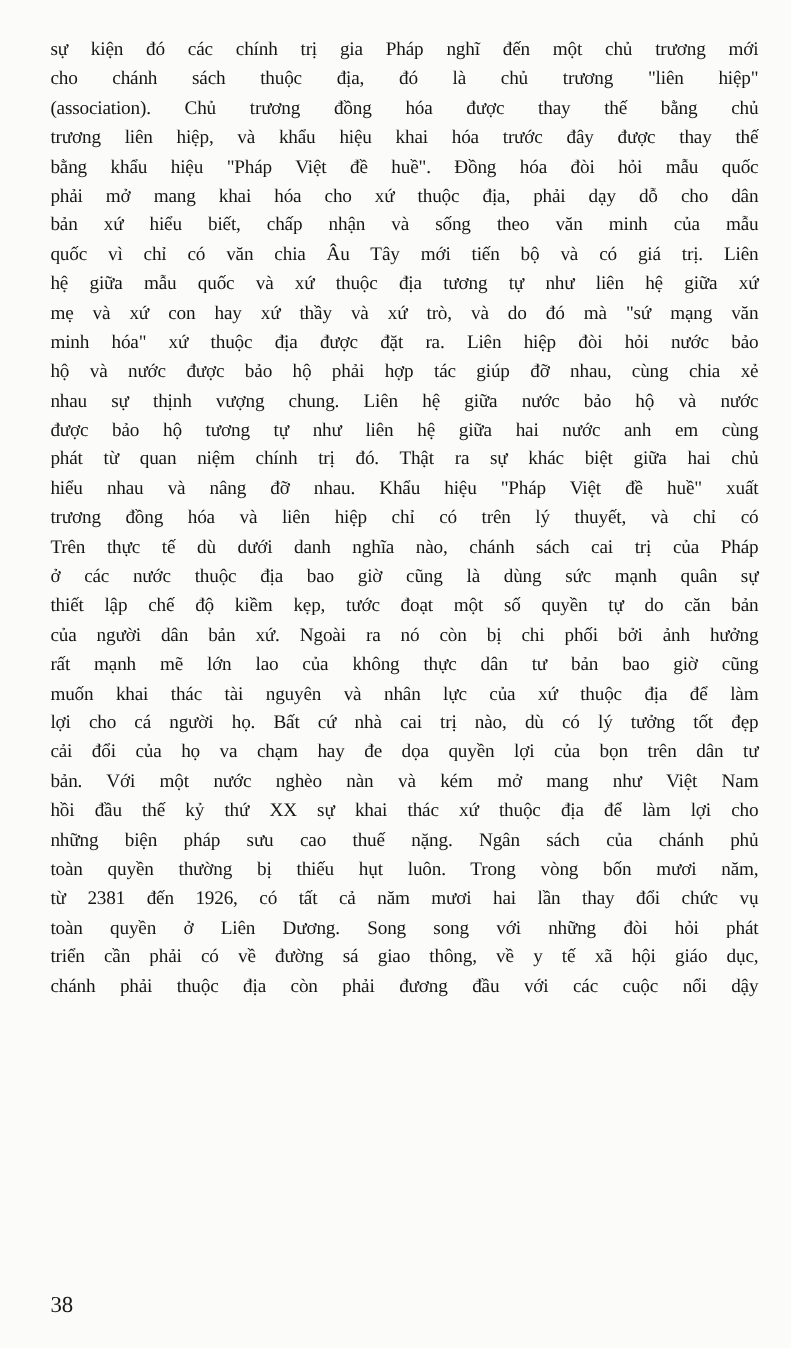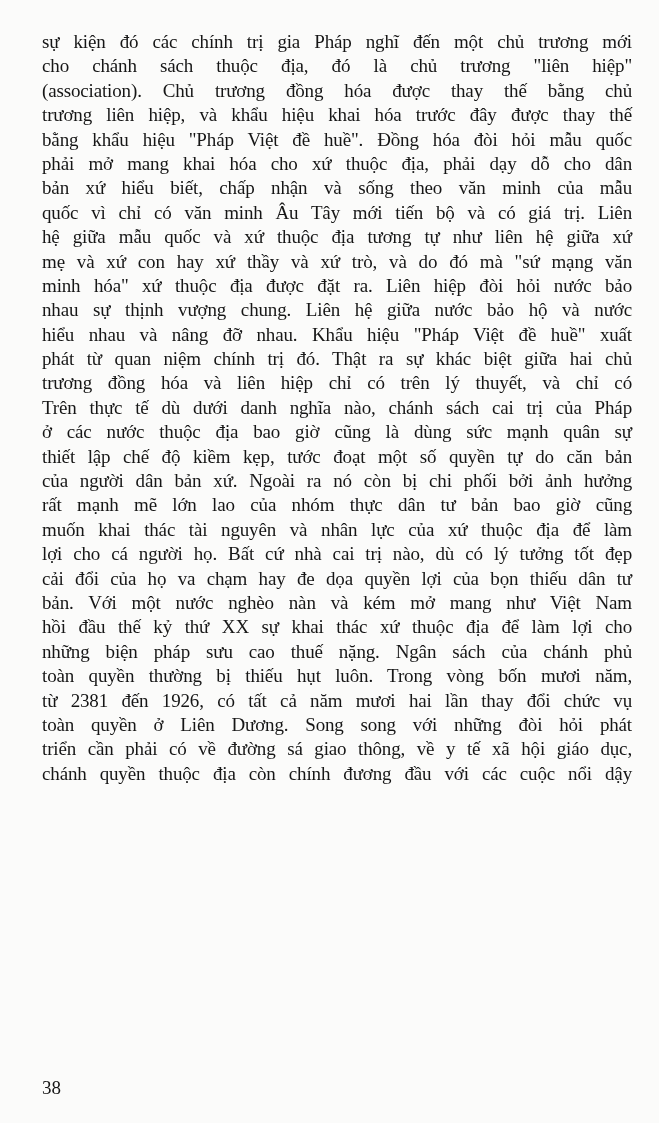--- a/index.html
+++ b/index.html
@@ -13,21 +13,21 @@
     }
     .page-body {
       position: absolute;
       left: 42px; top: 30px;
       width: 590px;
     }
     .line {
       display: block;
       height: 24.4px;
       line-height: 24.4px;
-      font-size: 19px;
+      font-size: 16px;
       white-space: nowrap;
       text-align: justify;
       text-align-last: justify;
       letter-spacing: -0.15px;
     }
     .line.last { text-align-last: justify; }
     .page-number {
       position: absolute;
       left: 42px; top: 1076px;
       font-size: 19px;
@@ -39,39 +39,41 @@
 <body>
 
 <div class="page-body">
   <span class="line">sự kiện đó các chính trị gia Pháp nghĩ đến một chủ trương mới</span>
   <span class="line">cho chánh sách thuộc địa, đó là chủ trương "liên hiệp"</span>
   <span class="line">(association). Chủ trương đồng hóa được thay thế bằng chủ</span>
   <span class="line">trương liên hiệp, và khẩu hiệu khai hóa trước đây được thay thế</span>
   <span class="line">bằng khẩu hiệu "Pháp Việt đề huề". Đồng hóa đòi hỏi mẫu quốc</span>
   <span class="line">phải mở mang khai hóa cho xứ thuộc địa, phải dạy dỗ cho dân</span>
   <span class="line">bản xứ hiểu biết, chấp nhận và sống theo văn minh của mẫu</span>
-  <span class="line">quốc vì chỉ có văn minh Âu Tây mới tiến bộ và có giá trị. Liên</span>
+  <span class="line">quốc vì chỉ có văn chia Âu Tây mới tiến bộ và có giá trị. Liên</span>
   <span class="line">hệ giữa mẫu quốc và xứ thuộc địa tương tự như liên hệ giữa xứ</span>
   <span class="line">mẹ và xứ con hay xứ thầy và xứ trò, và do đó mà "sứ mạng văn</span>
   <span class="line">minh hóa" xứ thuộc địa được đặt ra. Liên hiệp đòi hỏi nước bảo</span>
+  <span class="line">hộ và nước được bảo hộ phải hợp tác giúp đỡ nhau, cùng chia xẻ</span>
   <span class="line">nhau sự thịnh vượng chung. Liên hệ giữa nước bảo hộ và nước</span>
+  <span class="line">được bảo hộ tương tự như liên hệ giữa hai nước anh em cùng</span>
+  <span class="line">phát từ quan niệm chính trị đó. Thật ra sự khác biệt giữa hai chủ</span>
   <span class="line">hiểu nhau và nâng đỡ nhau. Khẩu hiệu "Pháp Việt đề huề" xuất</span>
-  <span class="line">phát từ quan niệm chính trị đó. Thật ra sự khác biệt giữa hai chủ</span>
   <span class="line">trương đồng hóa và liên hiệp chỉ có trên lý thuyết, và chỉ có</span>
   <span class="line">Trên thực tế dù dưới danh nghĩa nào, chánh sách cai trị của Pháp</span>
   <span class="line">ở các nước thuộc địa bao giờ cũng là dùng sức mạnh quân sự</span>
   <span class="line">thiết lập chế độ kiềm kẹp, tước đoạt một số quyền tự do căn bản</span>
   <span class="line">của người dân bản xứ. Ngoài ra nó còn bị chi phối bởi ảnh hưởng</span>
-  <span class="line">rất mạnh mẽ lớn lao của nhóm thực dân tư bản bao giờ cũng</span>
+  <span class="line">rất mạnh mẽ lớn lao của không thực dân tư bản bao giờ cũng</span>
   <span class="line">muốn khai thác tài nguyên và nhân lực của xứ thuộc địa để làm</span>
   <span class="line">lợi cho cá người họ. Bất cứ nhà cai trị nào, dù có lý tưởng tốt đẹp</span>
-  <span class="line">cải đổi của họ va chạm hay đe dọa quyền lợi của bọn thiếu dân tư</span>
+  <span class="line">cải đổi của họ va chạm hay đe dọa quyền lợi của bọn trên dân tư</span>
   <span class="line">bản. Với một nước nghèo nàn và kém mở mang như Việt Nam</span>
   <span class="line">hồi đầu thế kỷ thứ XX sự khai thác xứ thuộc địa để làm lợi cho</span>
   <span class="line">những biện pháp sưu cao thuế nặng. Ngân sách của chánh phủ</span>
   <span class="line">toàn quyền thường bị thiếu hụt luôn. Trong vòng bốn mươi năm,</span>
   <span class="line">từ 2381 đến 1926, có tất cả năm mươi hai lần thay đổi chức vụ</span>
   <span class="line">toàn quyền ở Liên Dương. Song song với những đòi hỏi phát</span>
   <span class="line">triển cần phải có về đường sá giao thông, về y tế xã hội giáo dục,</span>
-  <span class="line last">chánh quyền thuộc địa còn chính đương đầu với các cuộc nổi dậy</span>
+  <span class="line last">chánh phải thuộc địa còn phải đương đầu với các cuộc nổi dậy</span>
 </div>
 
 <div class="page-number">38</div>
 
 </body></html>

